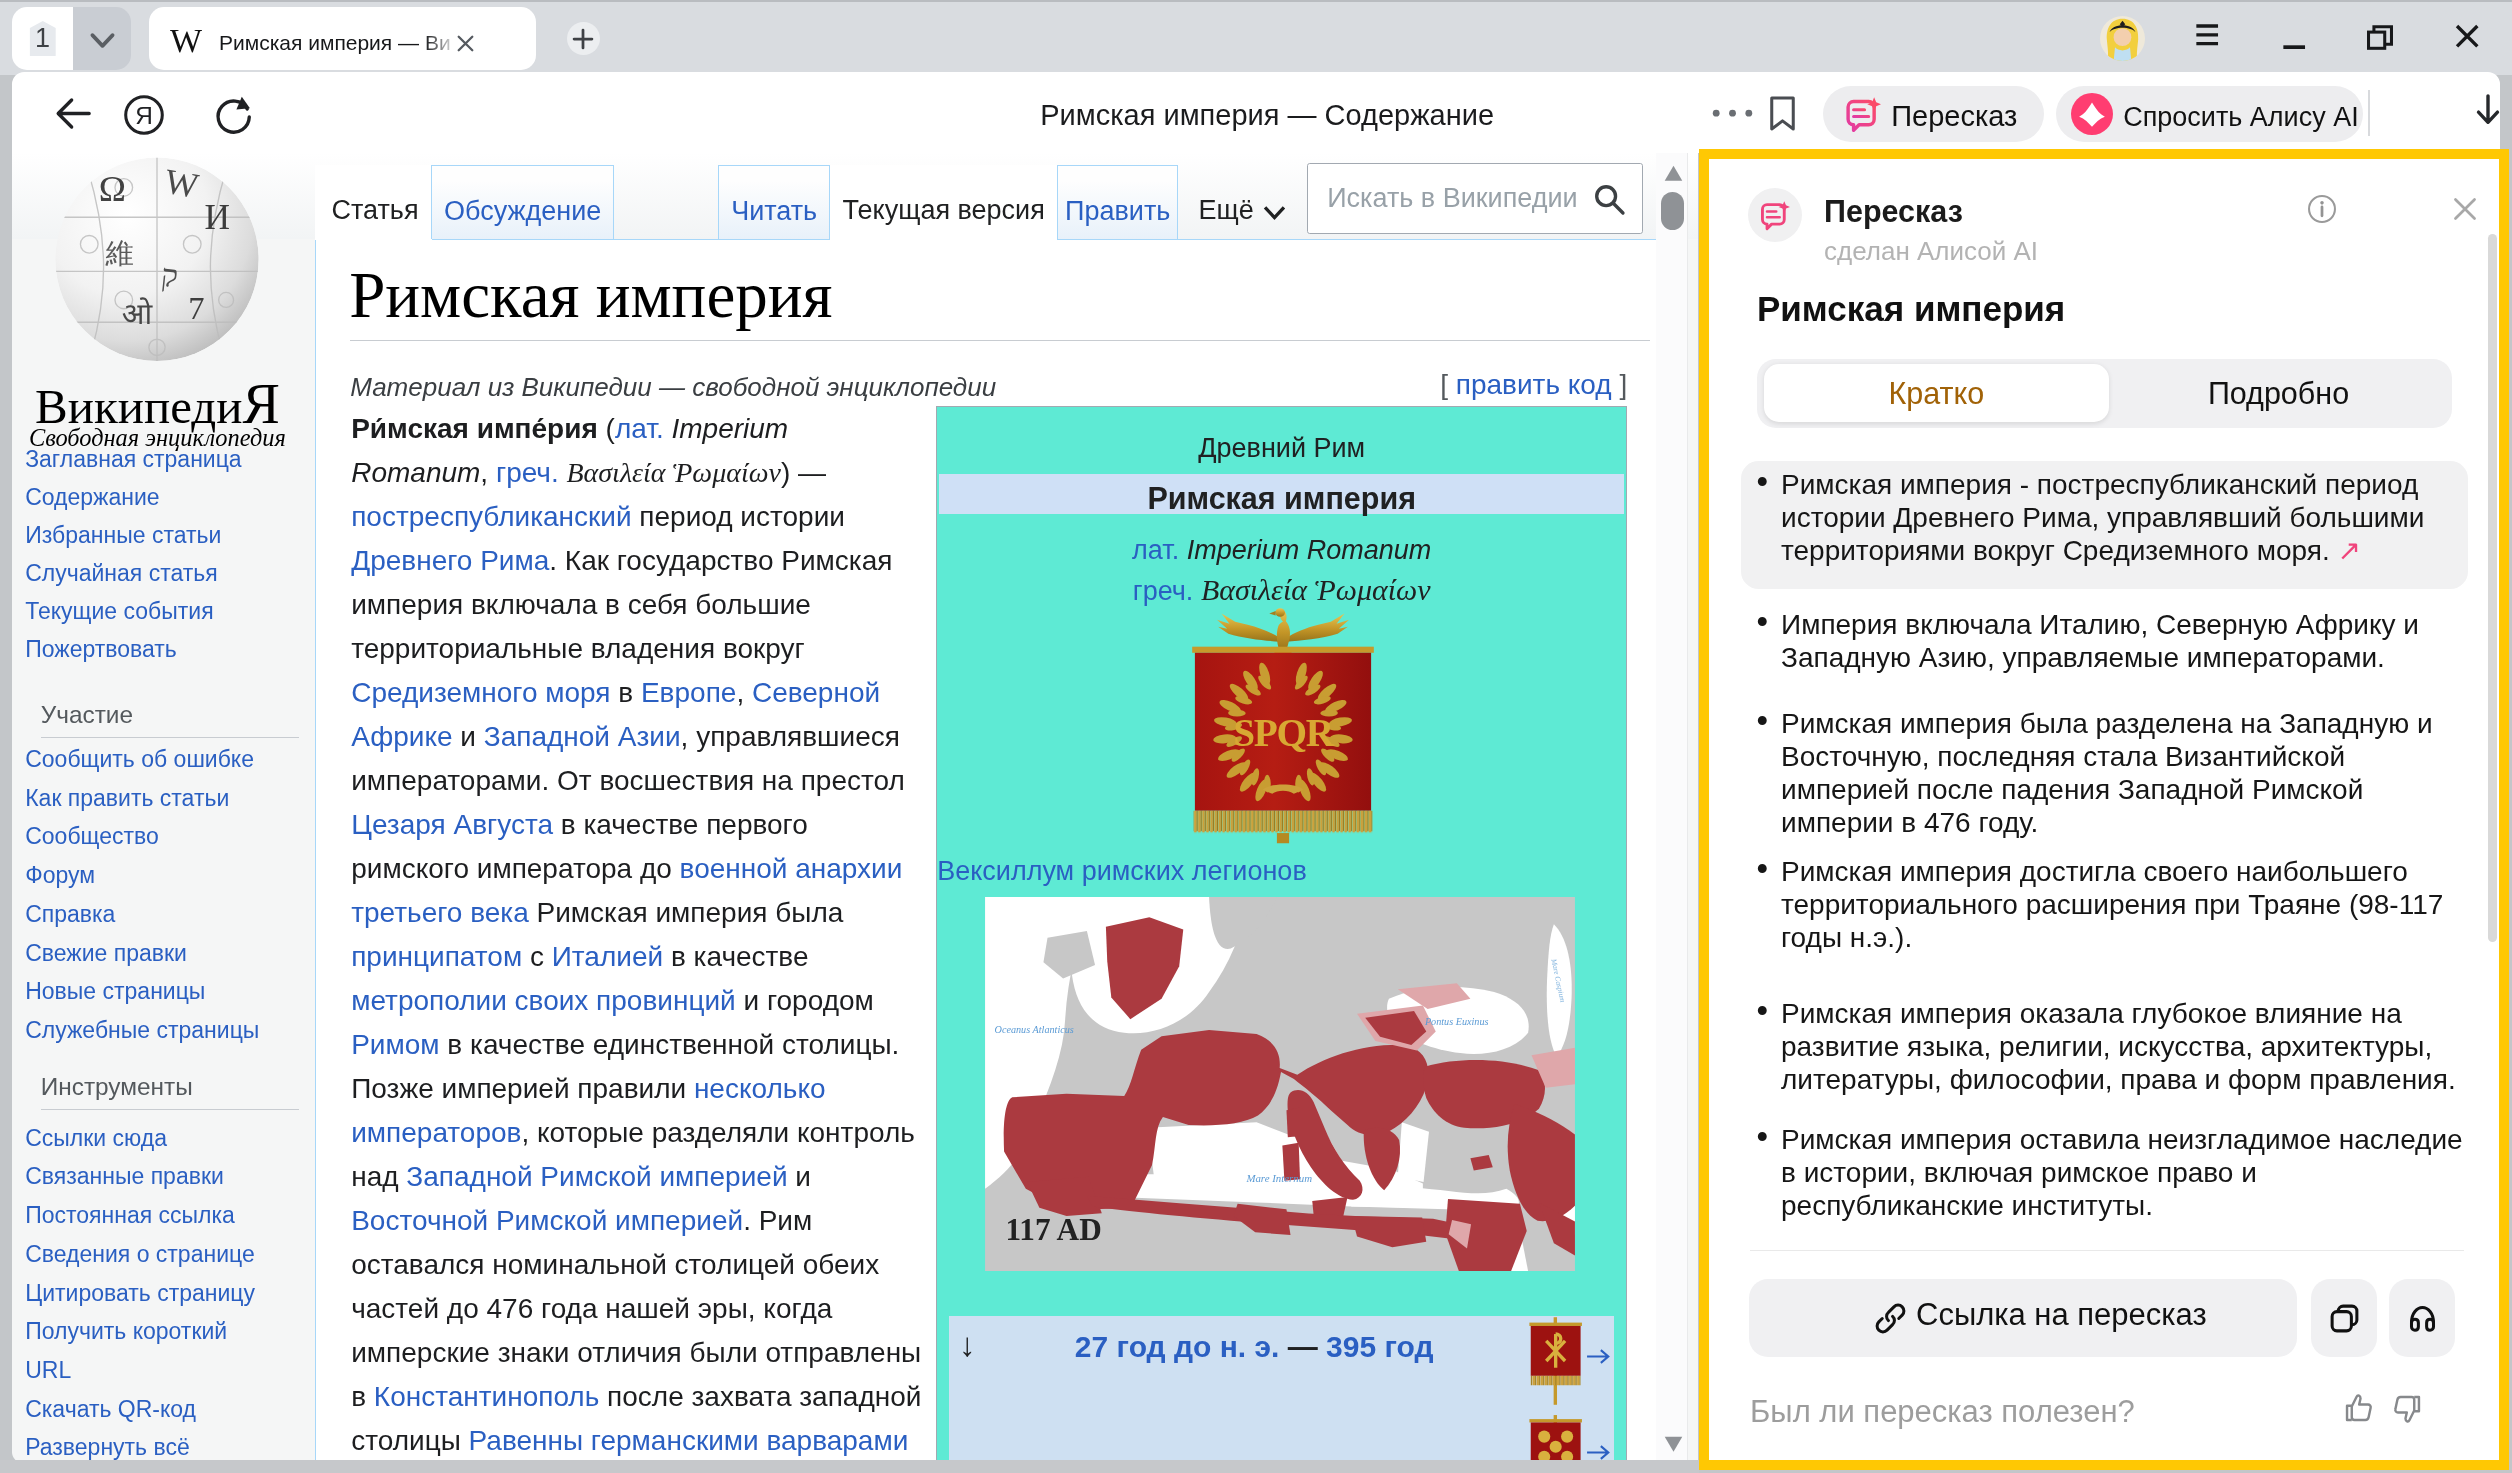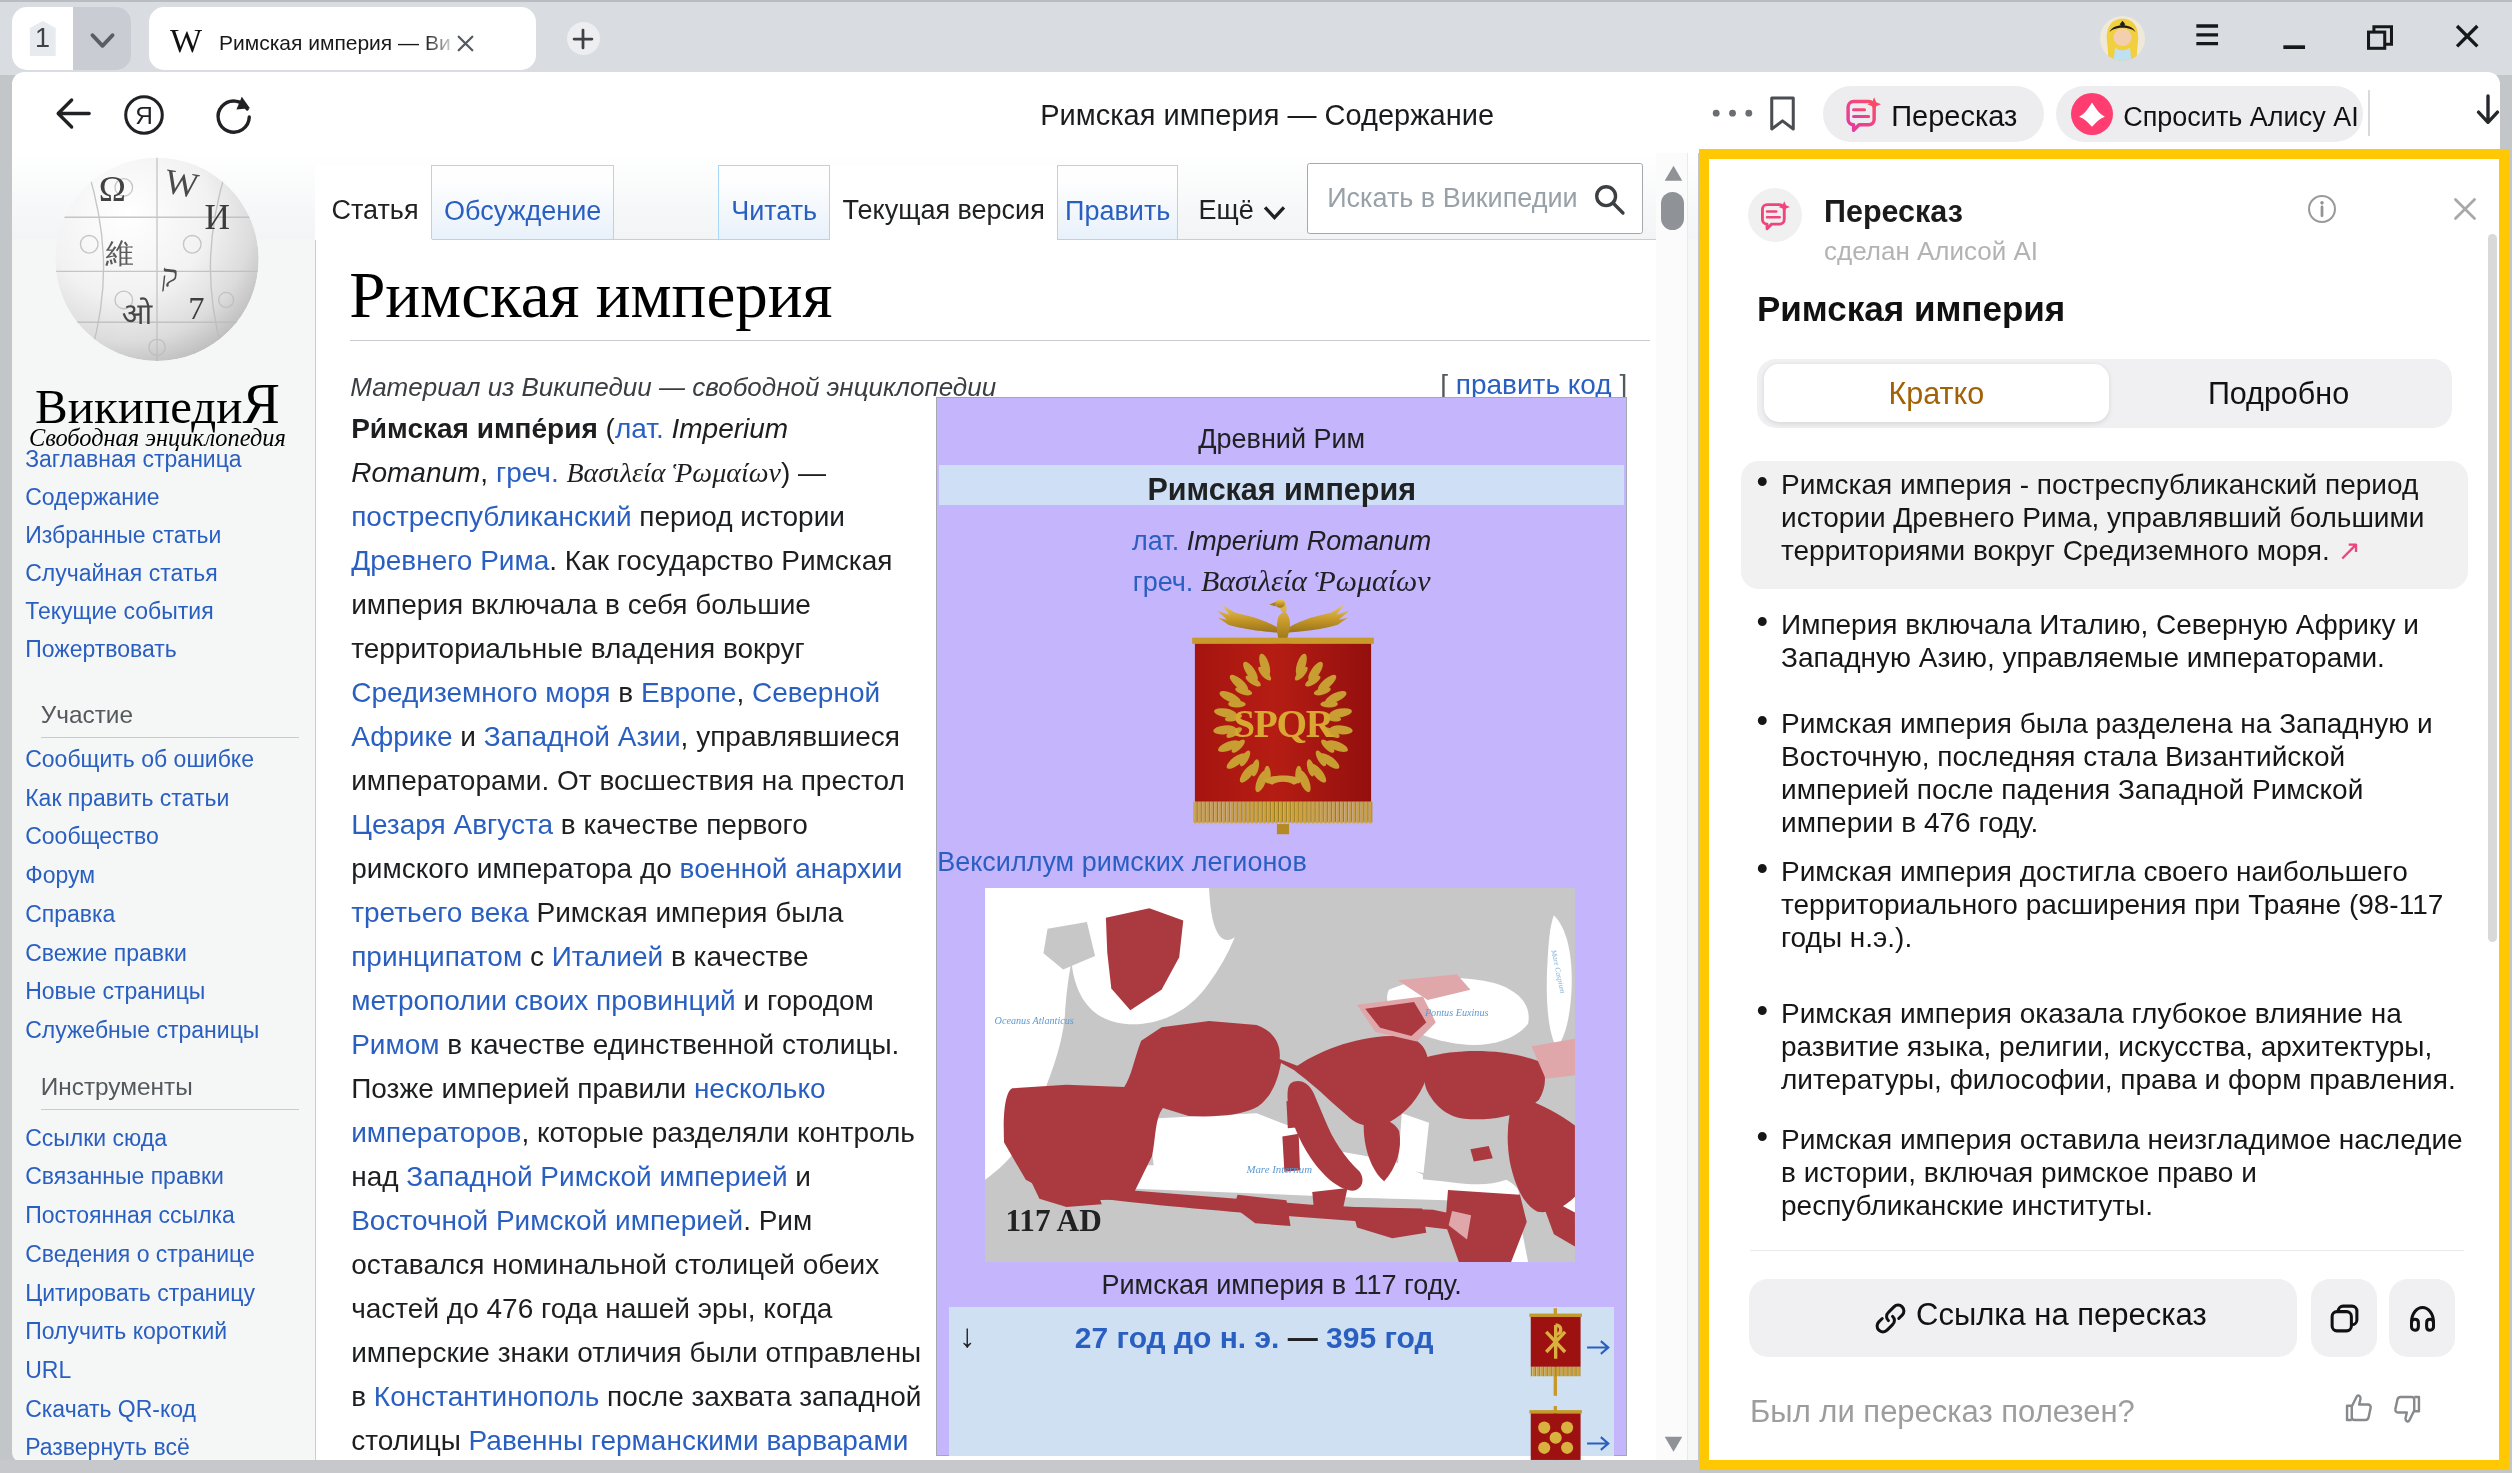--- a/index.html
+++ b/index.html
@@ -39,21 +39,21 @@
 
 #h1t { position:absolute; left:337px; top:105px; font-family:"Liberation Serif",serif; font-size:65px; color:#000; font-weight:normal; }
 #h1line { position:absolute; left:338px; top:187px; width:1300px; height:1.4px; background:#c8ccd1; }
 #subtitle { position:absolute; left:338px; top:219px; font-size:26px; color:#3a3e42;font-style:italic; }
 #editcode { position:absolute; right:71px; top:216px; font-size:28px; color:#54595d; }
 
 #para { position:absolute; left:339px; top:254px; width:577px; font-size:28px; line-height:44px; color:#1d1e20; }
 a.wl { color:#2a5fc2; text-decoration:none; }
 
 
-#infobox { position:absolute; left:924px; top:244px; width:691px; height:1059px; background:#c4b5fd; border:1.4px solid #a2a9b1; font-size:27px; color:#202122; }
+#infobox { position:absolute; left:924px; top:253px; width:691px; height:1059px; background:#5eead4; border:1.4px solid #a2a9b1; font-size:27px; color:#202122; }
 
 .sbl { position:absolute; left:13px; font-size:23px; color:#2a5fc2; text-decoration:none; white-space:nowrap; }
 .sbh { position:absolute; left:28.5px; font-size:24.4px; color:#54595d; }
 .sbhr { position:absolute; left:28.5px; width:258px; height:0.7px; background:#c8ccd1; }
 
 
 #wsb { position:absolute; left:1644px; top:0px; width:32px; height:1310px; background:#fbfbfc; border-right:1.4px solid #e9eaeb; }
 
 
 #panel { position:absolute; left:1699px; top:149px; width:810px; height:1321px; background:#fff; border:10.2px solid #ffc803; }
@@ -413,21 +413,20 @@
           <path d="M805 233 L869 222 V276 L826 281 Z"></path>
           <path d="M608 136 L695 127 L715 150 L652 165 Z"></path>
           <path d="M683 497 L688 476 L716 482 L710 518 Z"></path>
         </g>
         <text x="30" y="505" font-family="Liberation Serif" font-size="46" font-weight="bold" fill="#222">117 AD</text>
         <text x="385" y="420" font-family="Liberation Serif" font-size="16" font-style="italic" fill="#5b9bd5">Mare Internum</text>
         <text x="14" y="200" font-family="Liberation Serif" font-size="15" font-style="italic" fill="#5b9bd5">Oceanus Atlanticus</text>
         <text x="648" y="188" font-family="Liberation Serif" font-size="15" font-style="italic" fill="#5b9bd5">Pontus Euxinus</text>
         <text x="836" y="100" font-family="Liberation Serif" font-size="11" font-style="italic" fill="#7fb2dd" transform="rotate(78 840 95)">Mare Caspium</text>
       </svg>
-      <div class="abs" style="left:0;top:872px;width:100%;text-align:center;color:#202122;">Римская империя в 117 году.</div>
 
       <div class="abs" style="left:11.5px;top:909px;width:665px;height:149px;background:#cee0f2;">
         <div class="abs" style="left:10.2px;top:10.2px;font-size:33px;color:#202122;">↓</div>
         <div class="abs" style="left:0;top:13.6px;width:611px;text-align:center;font-size:30px;font-weight:bold;color:#2a5fc2;">27 год до н. э. <span style="color:#202122">—</span> 395 год</div>
 
         <svg class="abs" style="left:575px;top:1.4px" width="64" height="88" viewBox="0 0 95 130">
           <rect x="44" y="0" width="5" height="130" fill="#c5992b"></rect>
           <rect x="8" y="8" width="78" height="5" fill="#c5992b"></rect>
           <rect x="10" y="13" width="74" height="74" fill="#9d1210"></rect>
           <g stroke="#d9b13e" stroke-width="5" fill="none">

